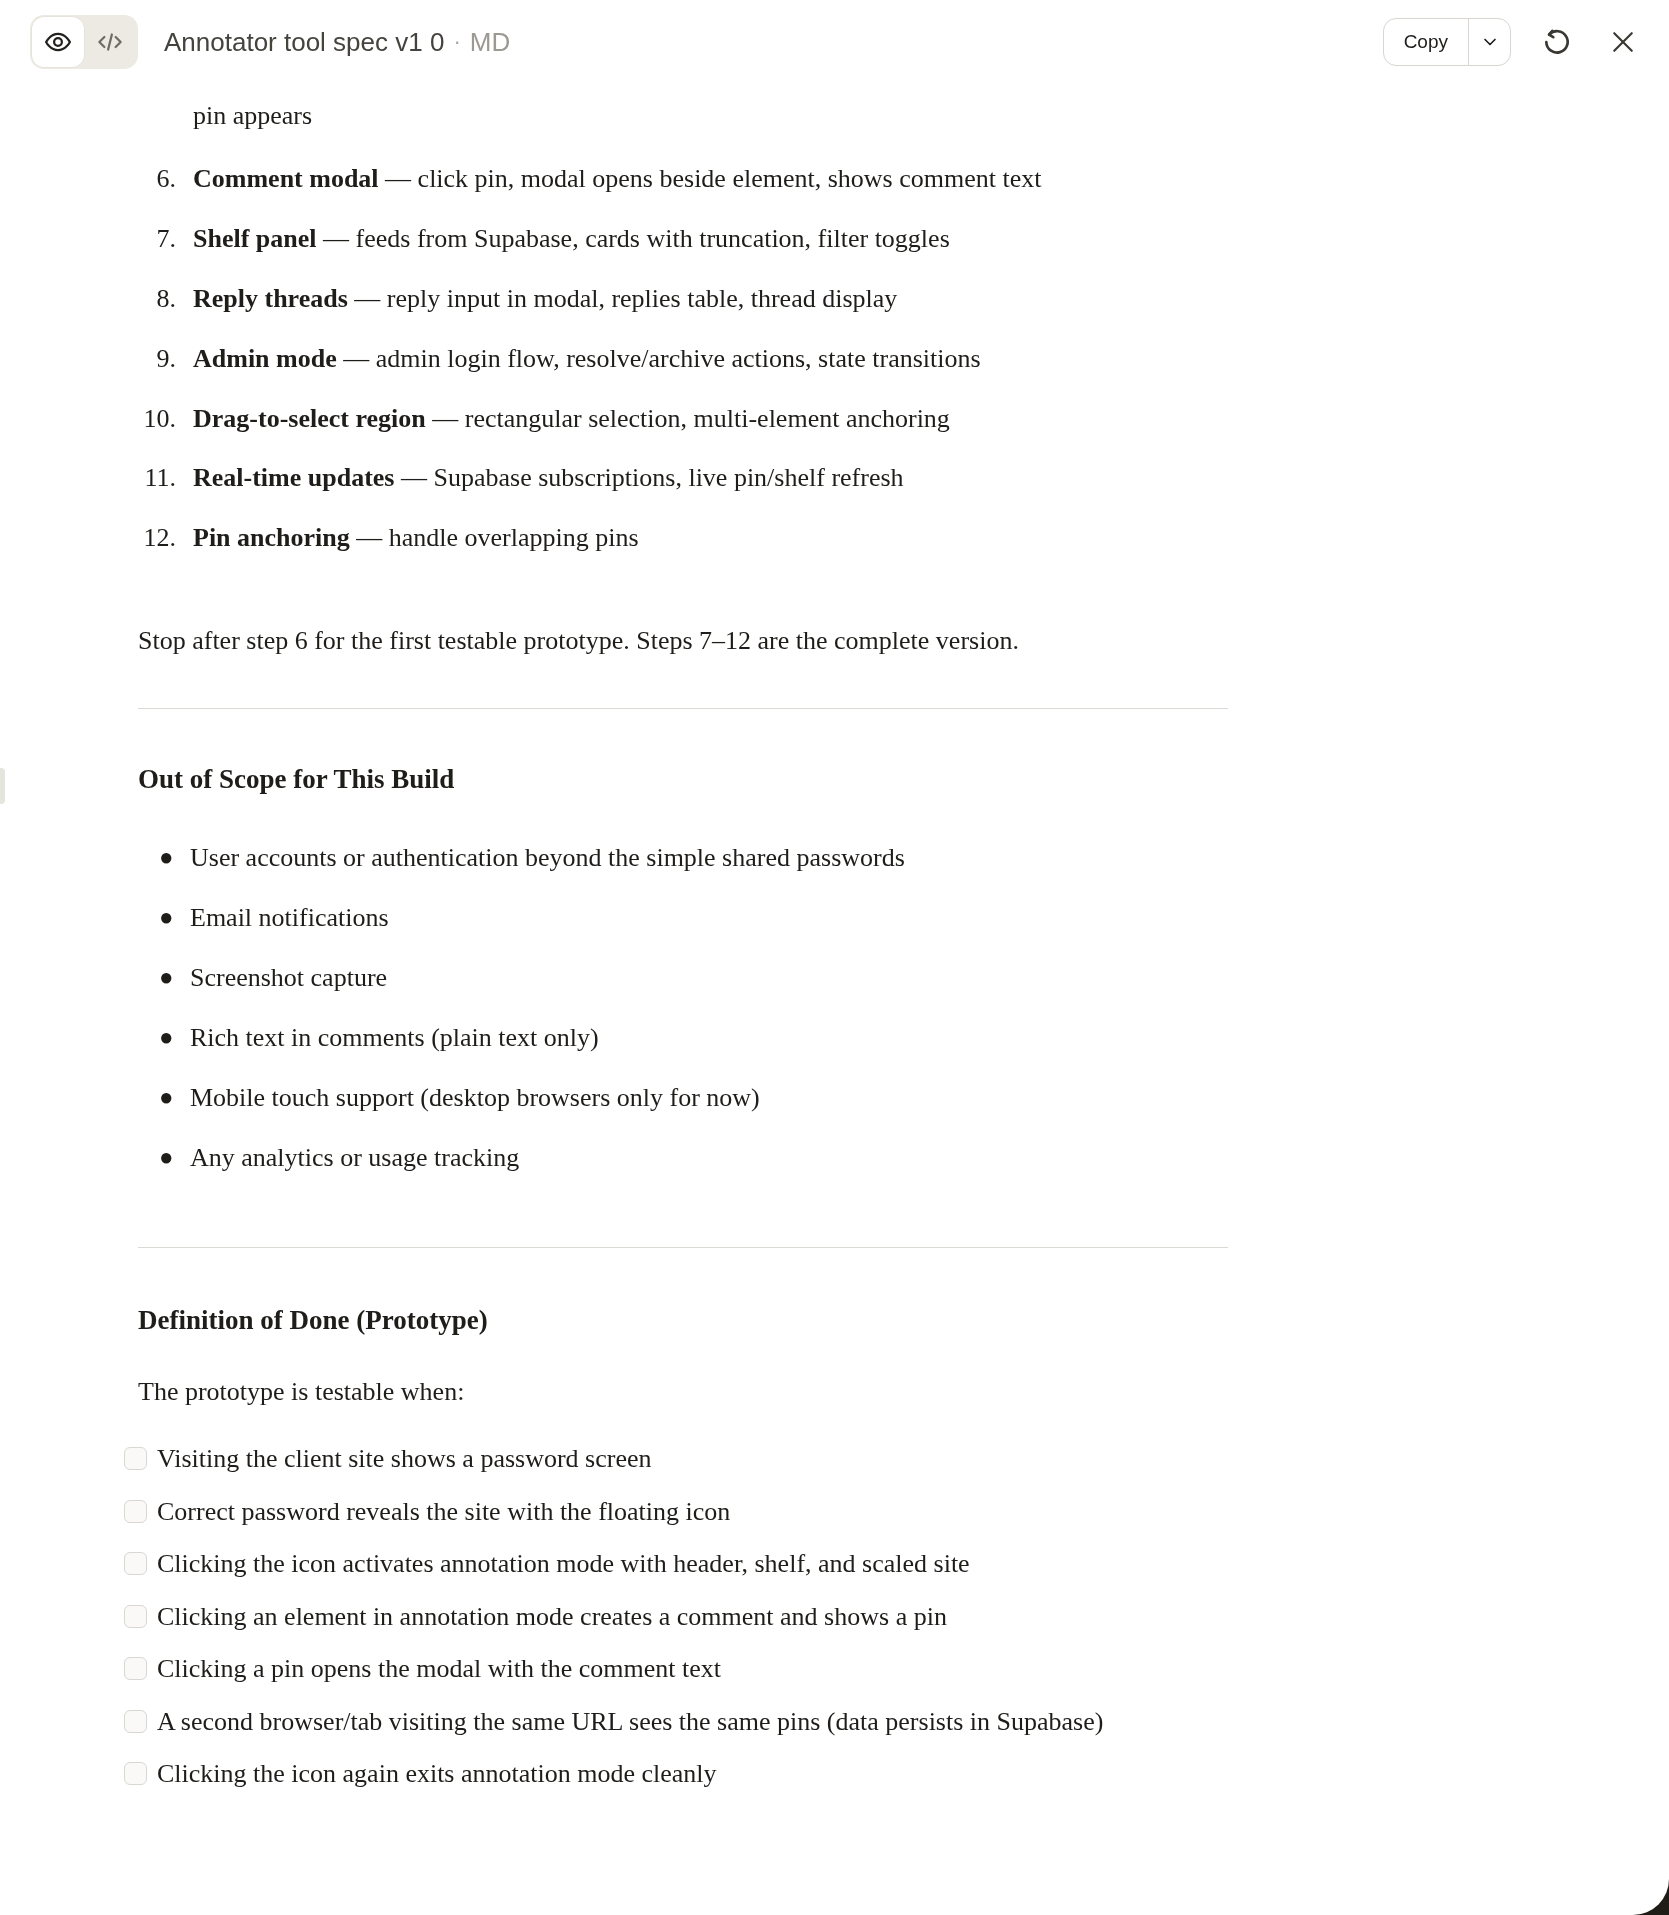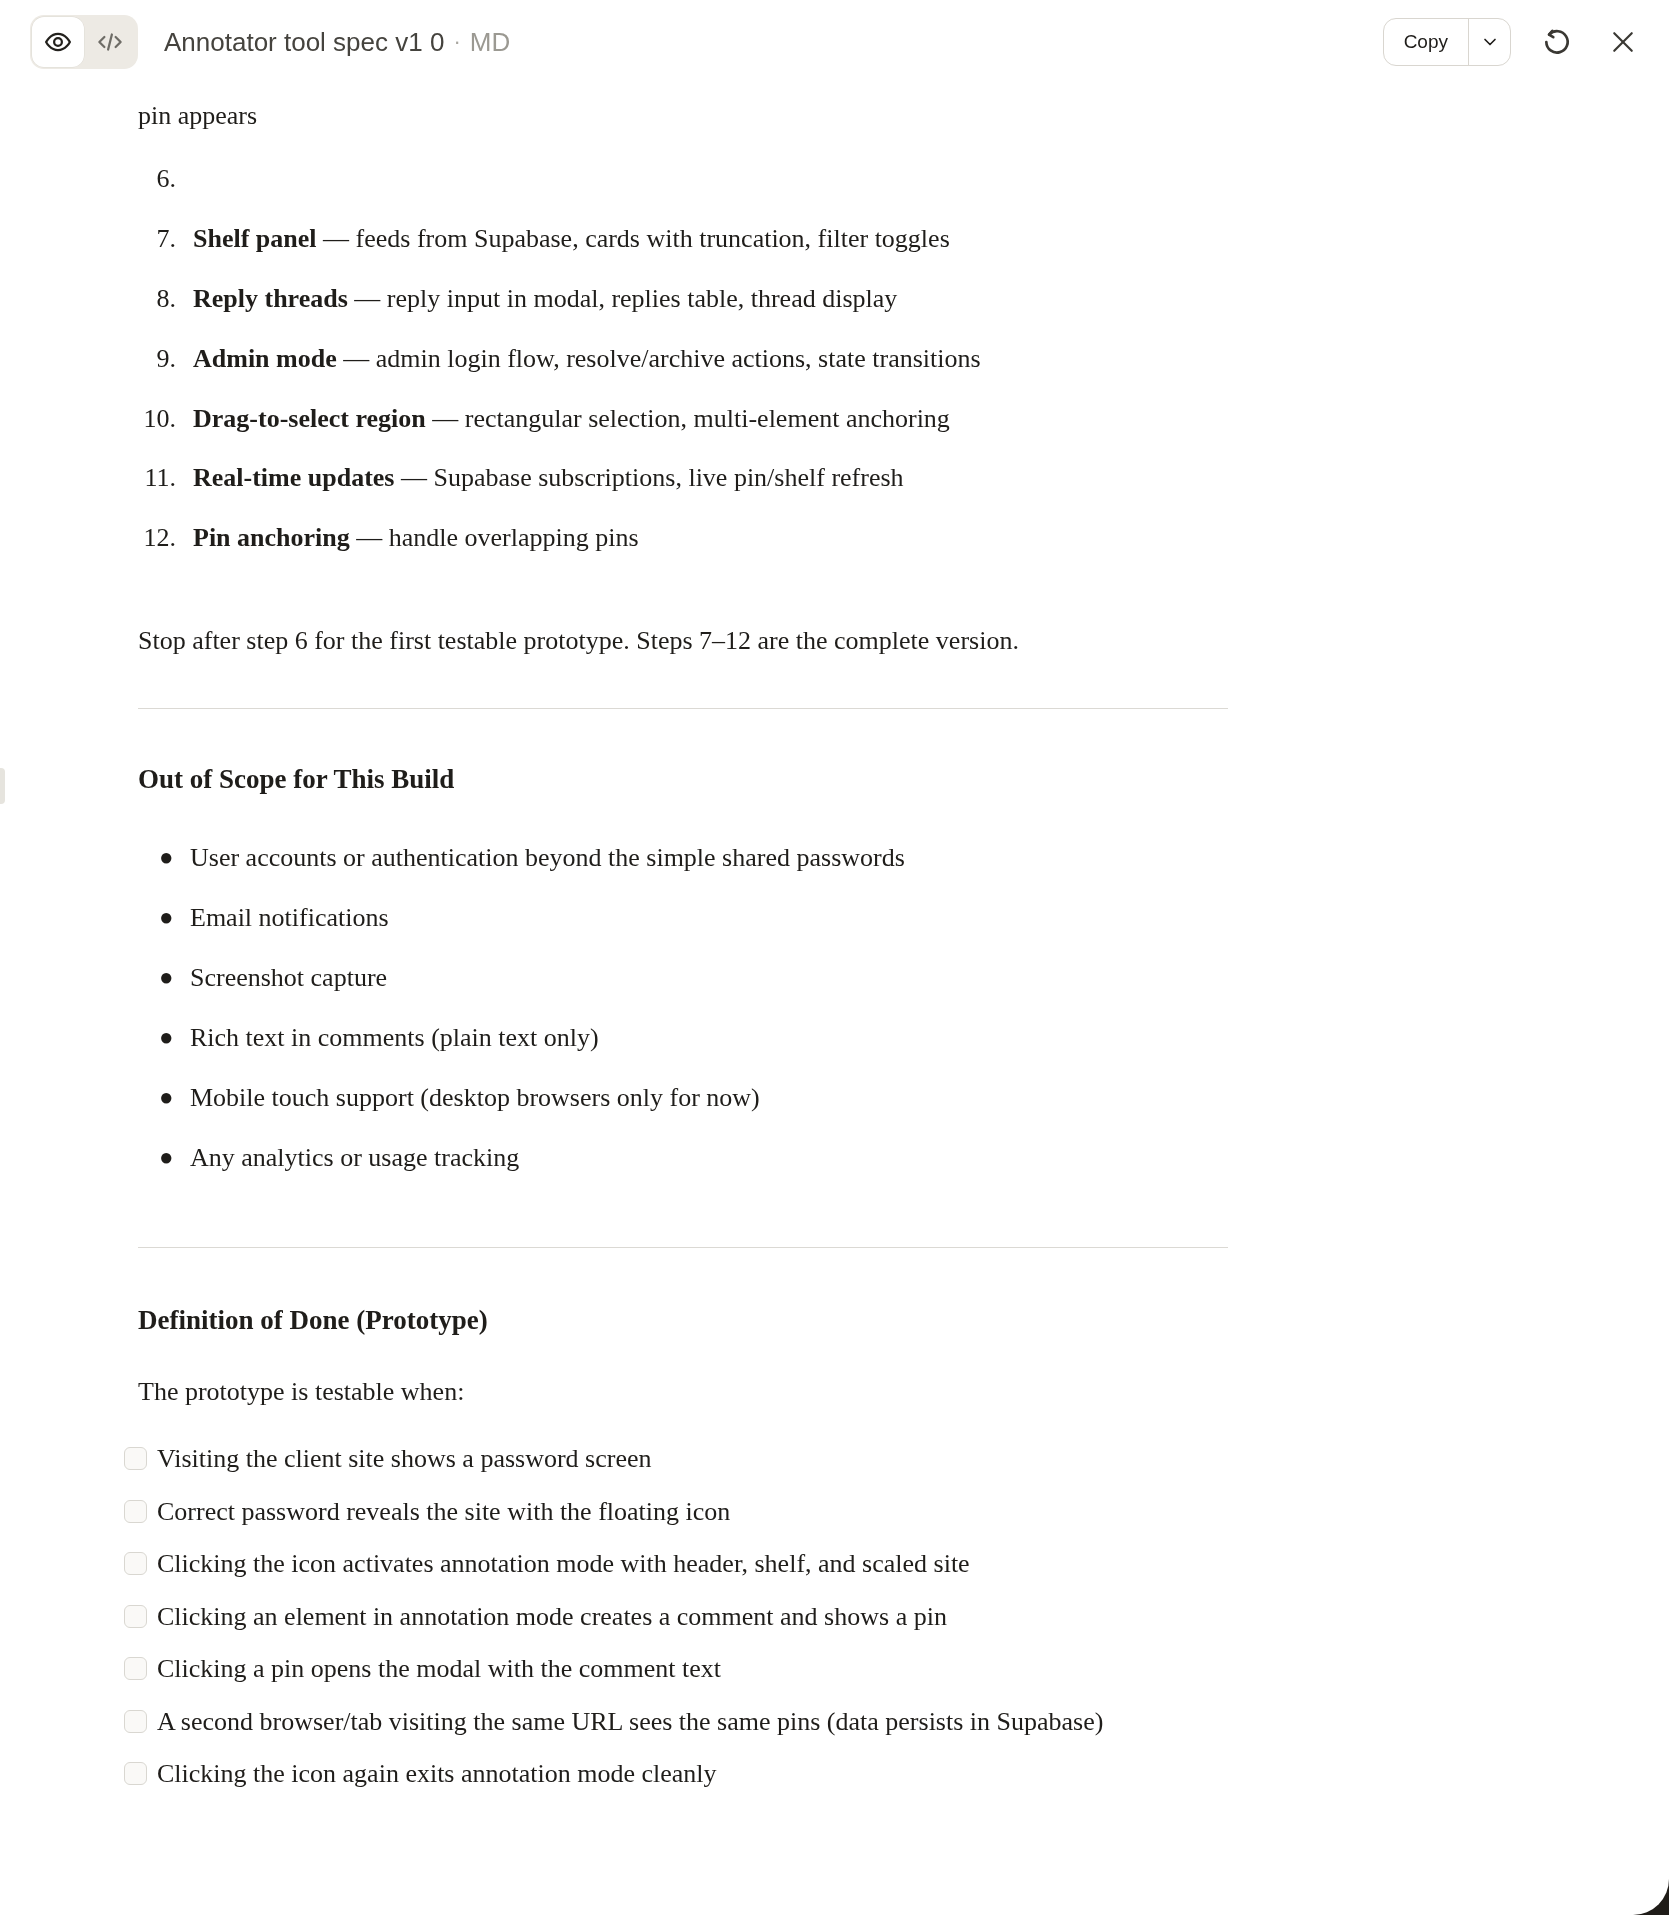--- a/index.html
+++ b/index.html
@@ -87,21 +87,21 @@
   
   .doc {
     padding-top: 14px;
     margin-left: 138px;
     width: 1090px;
     font-family: "Liberation Serif", serif;
     font-size: 26px;
     line-height: 1.42;
     color: #1f1d1a;
   }
-  .fragment { }
+  .fragment { margin-left: 55px; }
   ol.spec-list { list-style: none; margin-top: 26px; }
   ol.spec-list li { display: flex; margin-bottom: 23px; }
   ol.spec-list li:last-child { margin-bottom: 0; }
   .num {
     flex: 0 0 55px;
     padding-right: 17px;
     text-align: right;
   }
   .note { margin-top: 66px; }
   hr {
@@ -214,20 +214,21 @@
     </div>
   </div>
 
   <div class="doc">
 
     <p class="fragment">pin appears</p>
 
     <ol class="spec-list">
       <li>
         <span class="num">6.</span>
+        <span class="li-text"><strong>Comment modal</strong><span> — click pin, modal opens beside element, shows comment text</span></span>
       </li>
       <li>
         <span class="num">7.</span>
         <span class="li-text"><strong>Shelf panel</strong><span> — feeds from Supabase, cards with truncation, filter toggles</span></span>
       </li>
       <li>
         <span class="num">8.</span>
         <span class="li-text"><strong>Reply threads</strong><span> — reply input in modal, replies table, thread display</span></span>
       </li>
       <li>

